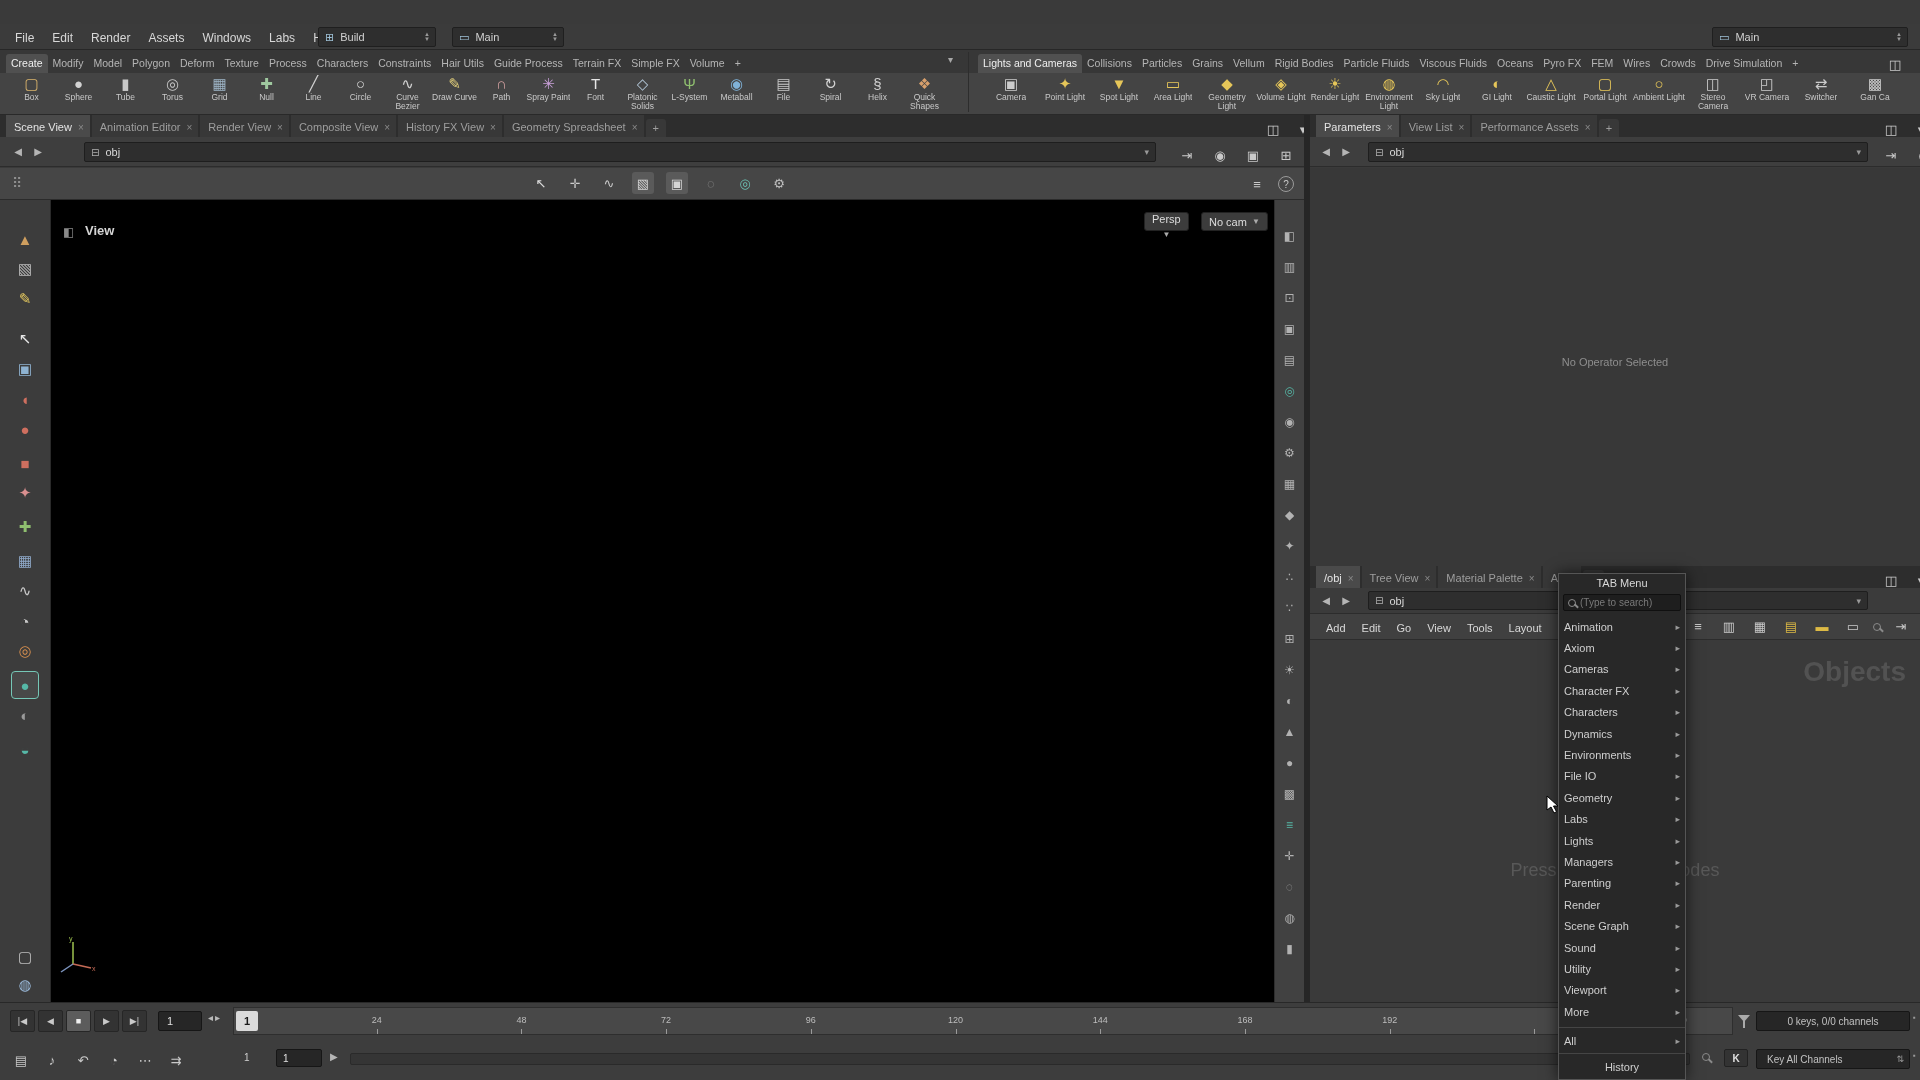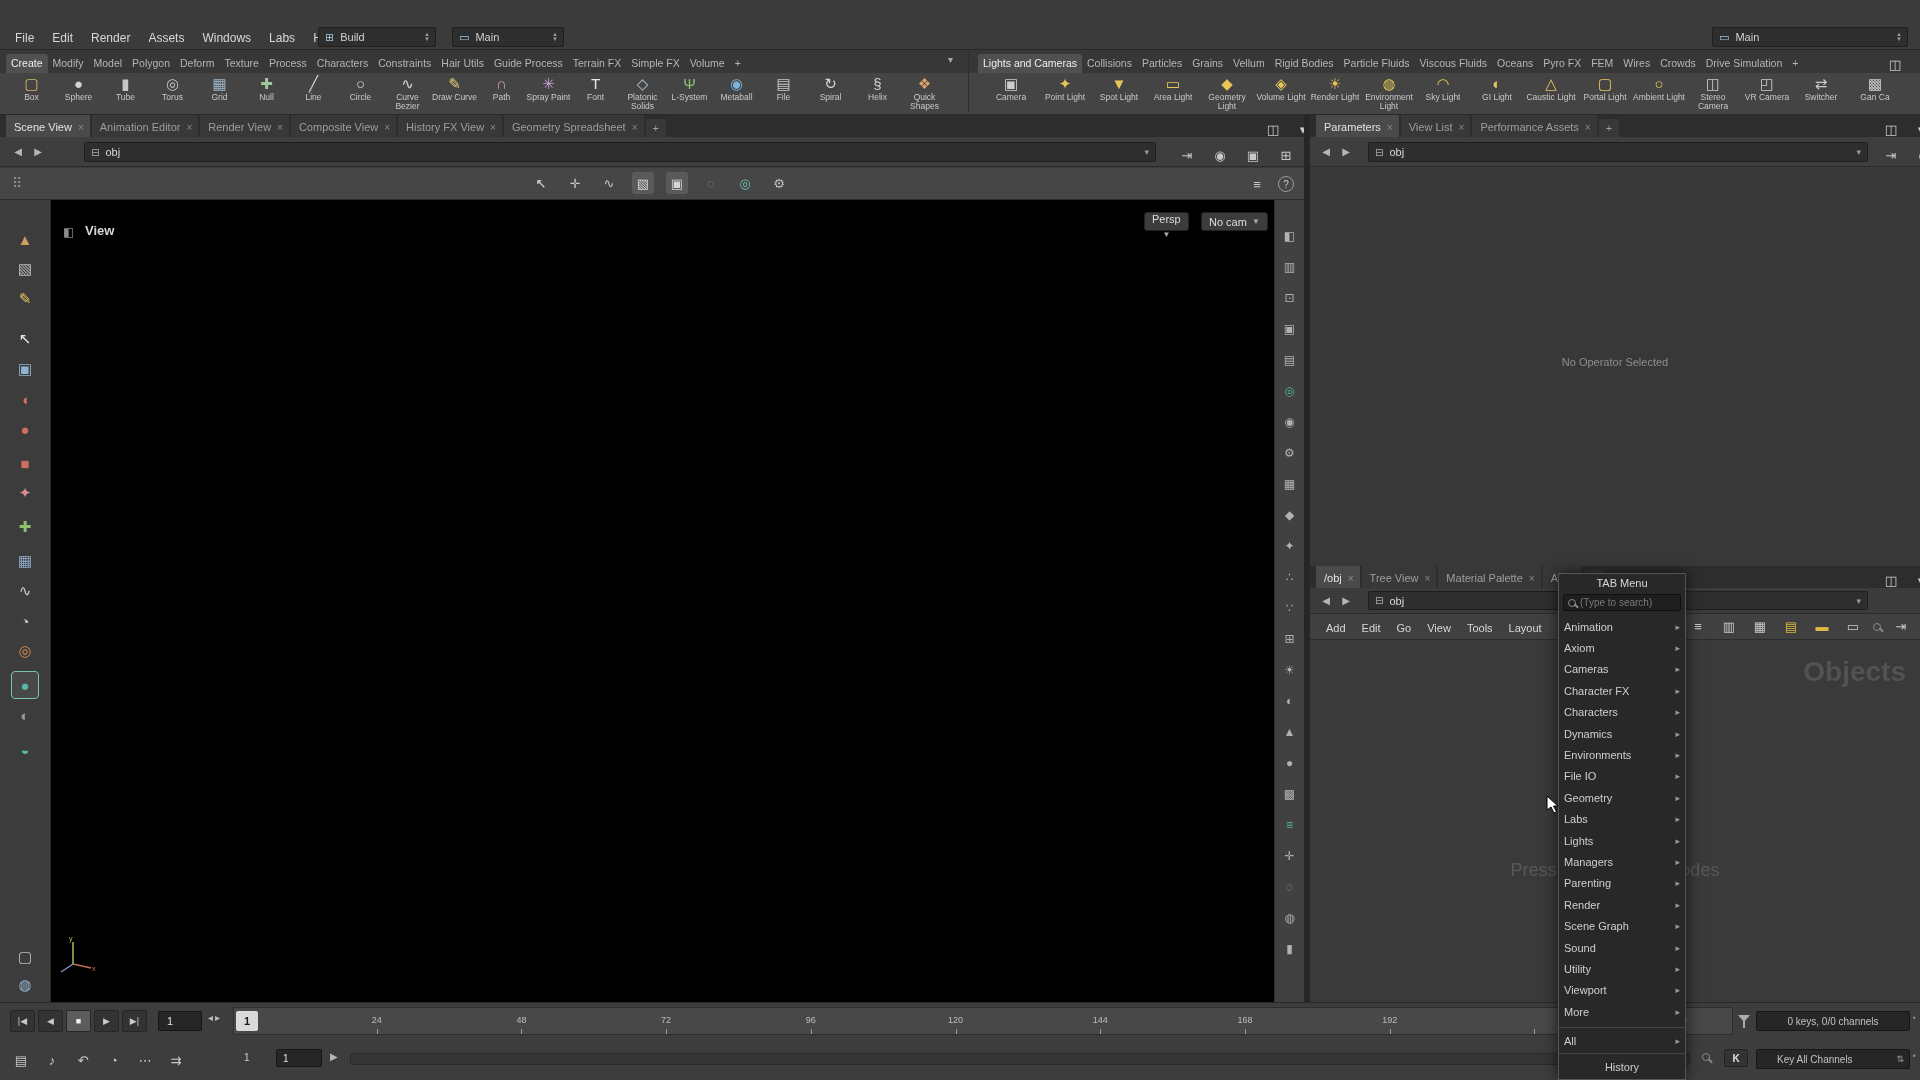--- a/index.html
+++ b/index.html
@@ -140,21 +140,21 @@
   #tl2-icons{position:absolute;left:10px;top:46px;display:flex;gap:9px;color:#b9b9b9;font-size:12px;}
   .range-label{position:absolute;left:244px;top:49px;color:#cfcfcf;font-size:10px;}
   .range-field{position:absolute;left:276px;top:46px;width:46px;height:18px;background:#262626;border:1px solid #161616;border-radius:2px;color:#e0e0e0;font-size:10px;display:flex;align-items:center;padding-left:6px;}
   .range-handle{position:absolute;left:330px;top:48px;color:#b5b5b5;font-size:10px;}
   .range-bar{position:absolute;left:350px;top:50px;width:1340px;height:12px;background:#353535;border:1px solid #2a2a2a;border-radius:2px;}
   .funnel{position:absolute;left:1738px;top:12px;width:0;height:0;border-left:6px solid transparent;border-right:6px solid transparent;border-top:7px solid #aaa;}
   .funnel::after{content:"";position:absolute;left:-1px;top:-2px;width:2px;height:8px;background:#aaa;}
   .keys-field{position:absolute;left:1756px;top:8px;width:154px;height:20px;background:#262626;border:1px solid #161616;border-radius:2px;color:#c2c2c2;font-size:10px;display:flex;align-items:center;justify-content:center;}
   .tl-mag{position:absolute;left:1702px;top:50px;}
   .kbtn{position:absolute;left:1724px;top:46px;width:24px;height:18px;background:#333;border:1px solid #222;border-radius:2px;color:#e0e0e0;font-size:10px;font-weight:bold;text-align:center;line-height:17px;}
-  .keyall-field{position:absolute;left:1756px;top:46px;width:154px;height:20px;background:#262626;border:1px solid #161616;border-radius:2px;color:#c2c2c2;font-size:10px;display:flex;align-items:center;padding-left:20px;justify-content:space-between;}
+  .keyall-field{position:absolute;left:1756px;top:46px;width:154px;height:20px;background:#262626;border:1px solid #161616;border-radius:2px;color:#c2c2c2;font-size:10px;display:flex;align-items:center;padding-left:10px;justify-content:space-between;}
   .keyall-spin{margin-left:auto;padding-right:5px;color:#9a9a9a;font-size:9px;}
   .edge-icon{position:absolute;left:1913px;color:#9a9a9a;font-size:8px;}
 
   .cursor-svg{position:absolute;left:1546px;top:795px;z-index:60;}
 </style>
 </head>
 <body>
 
 <div id="app">
 

